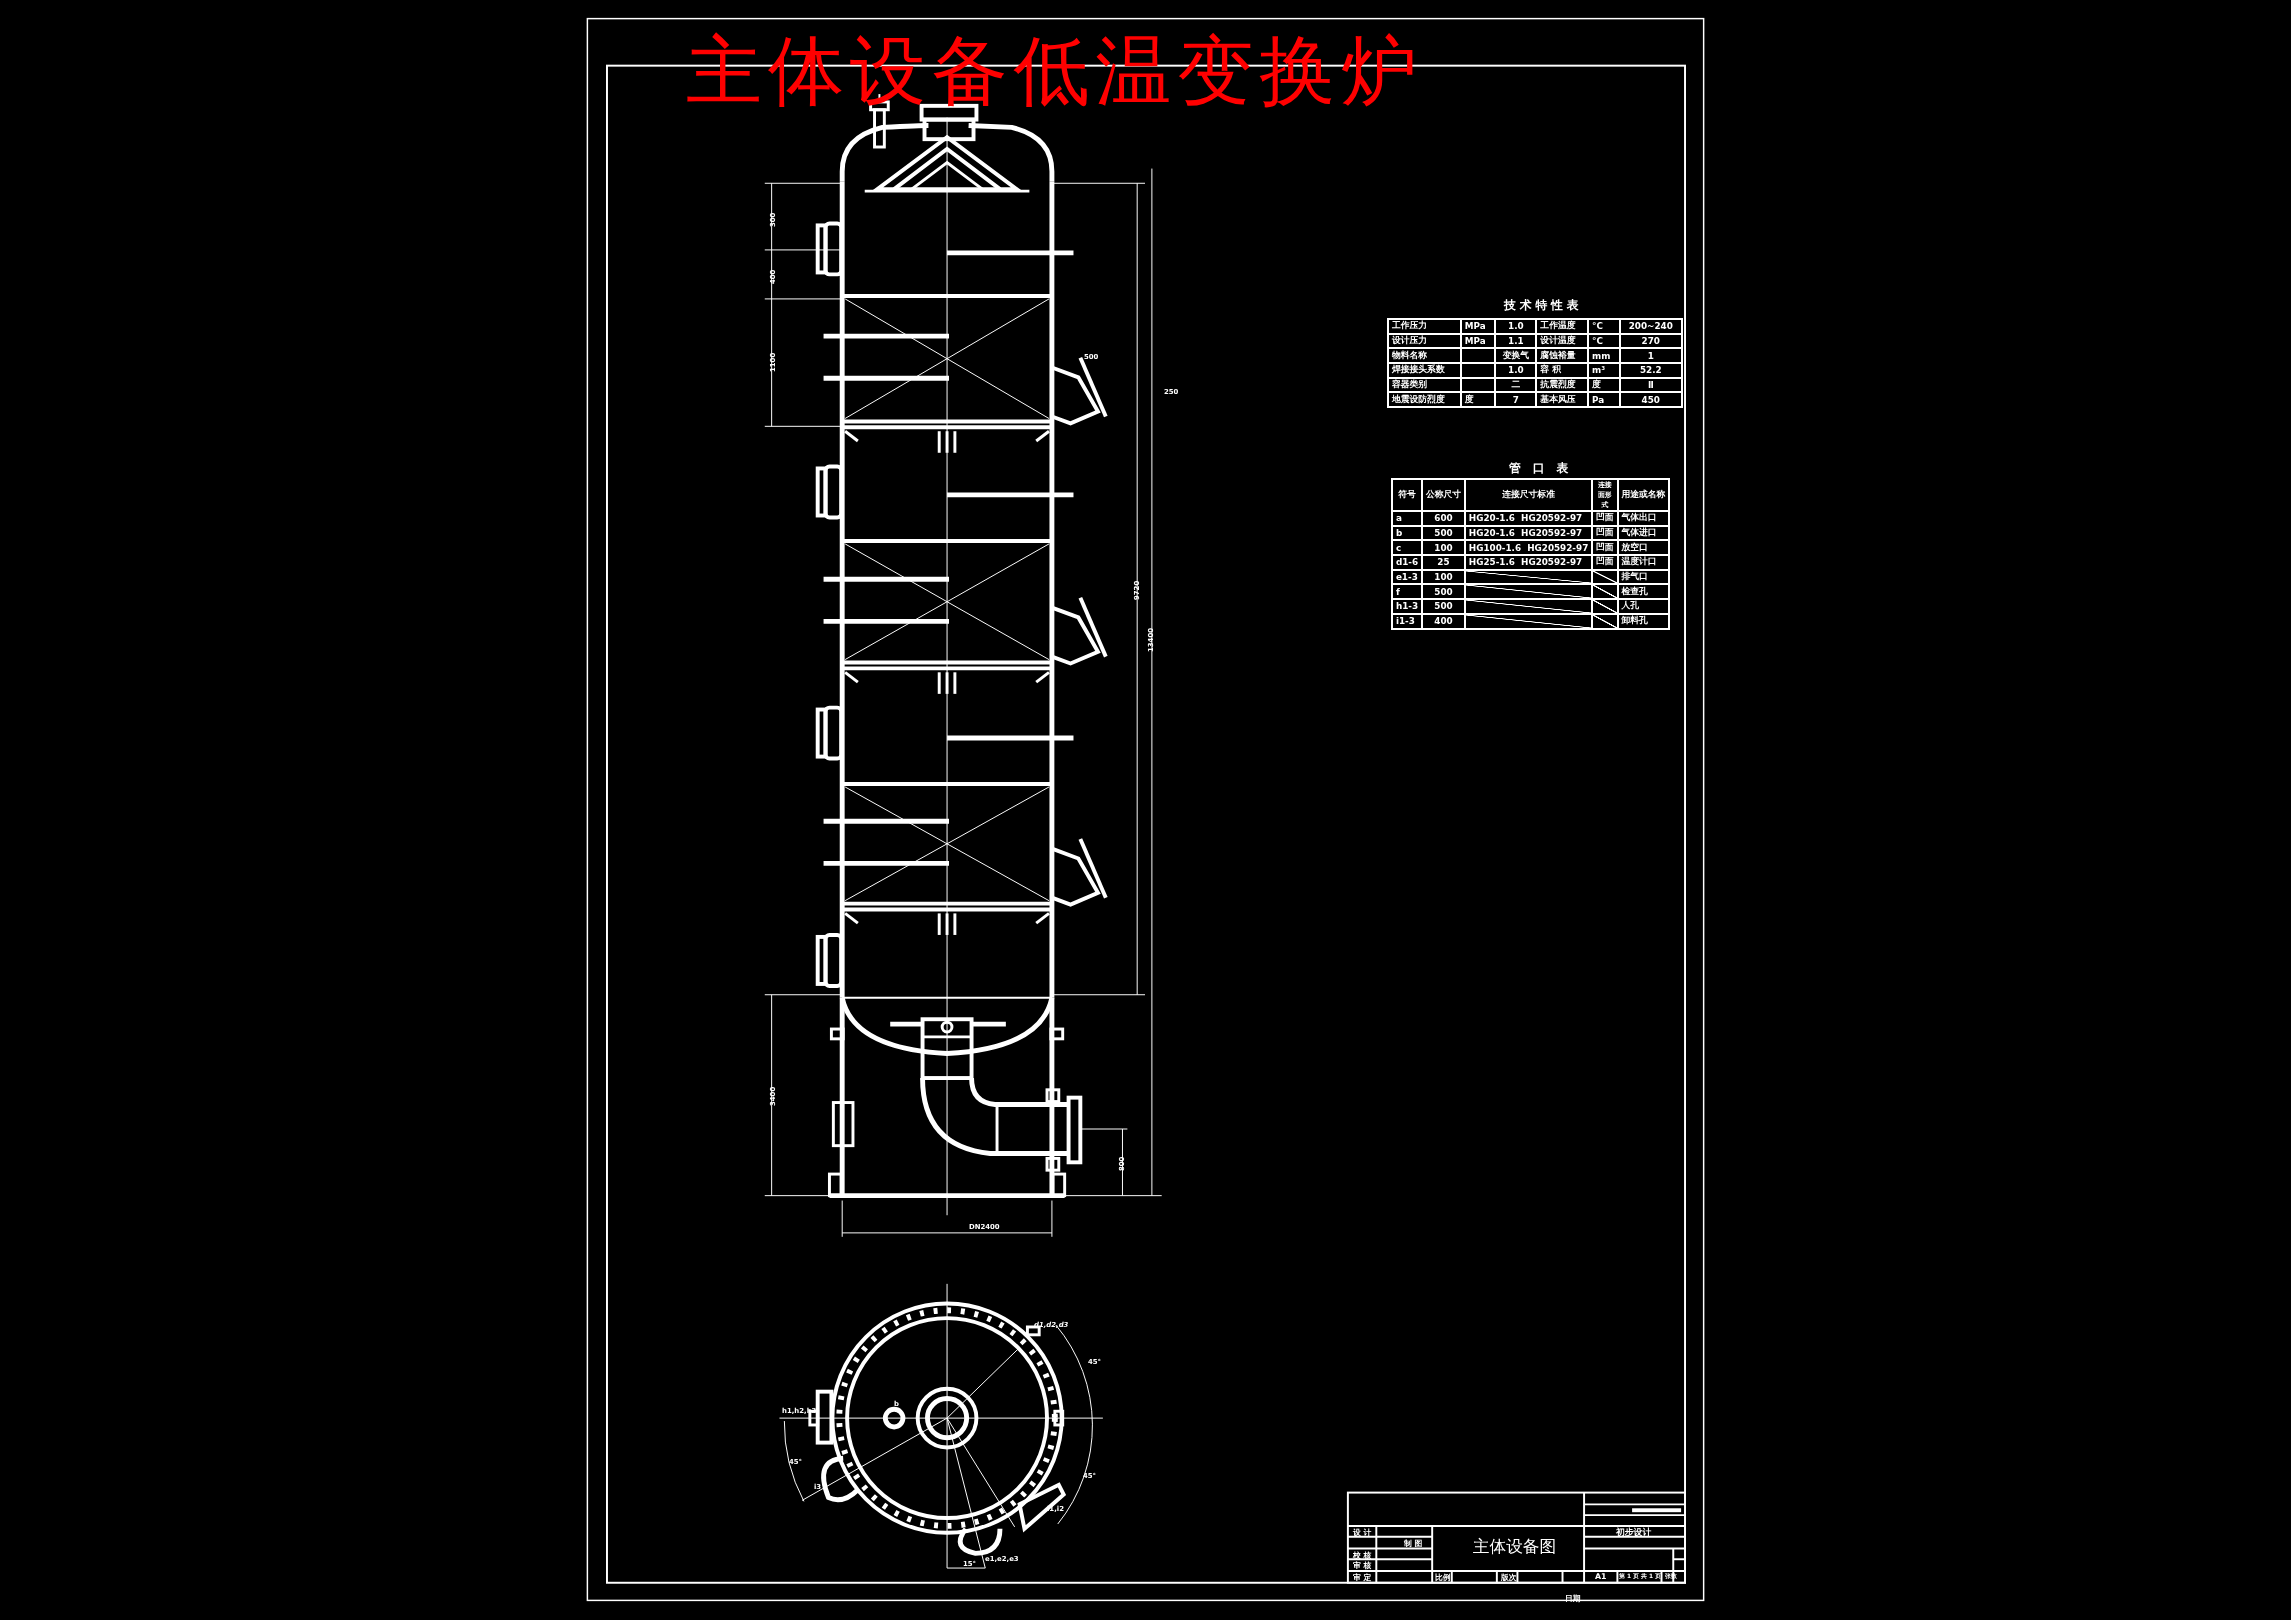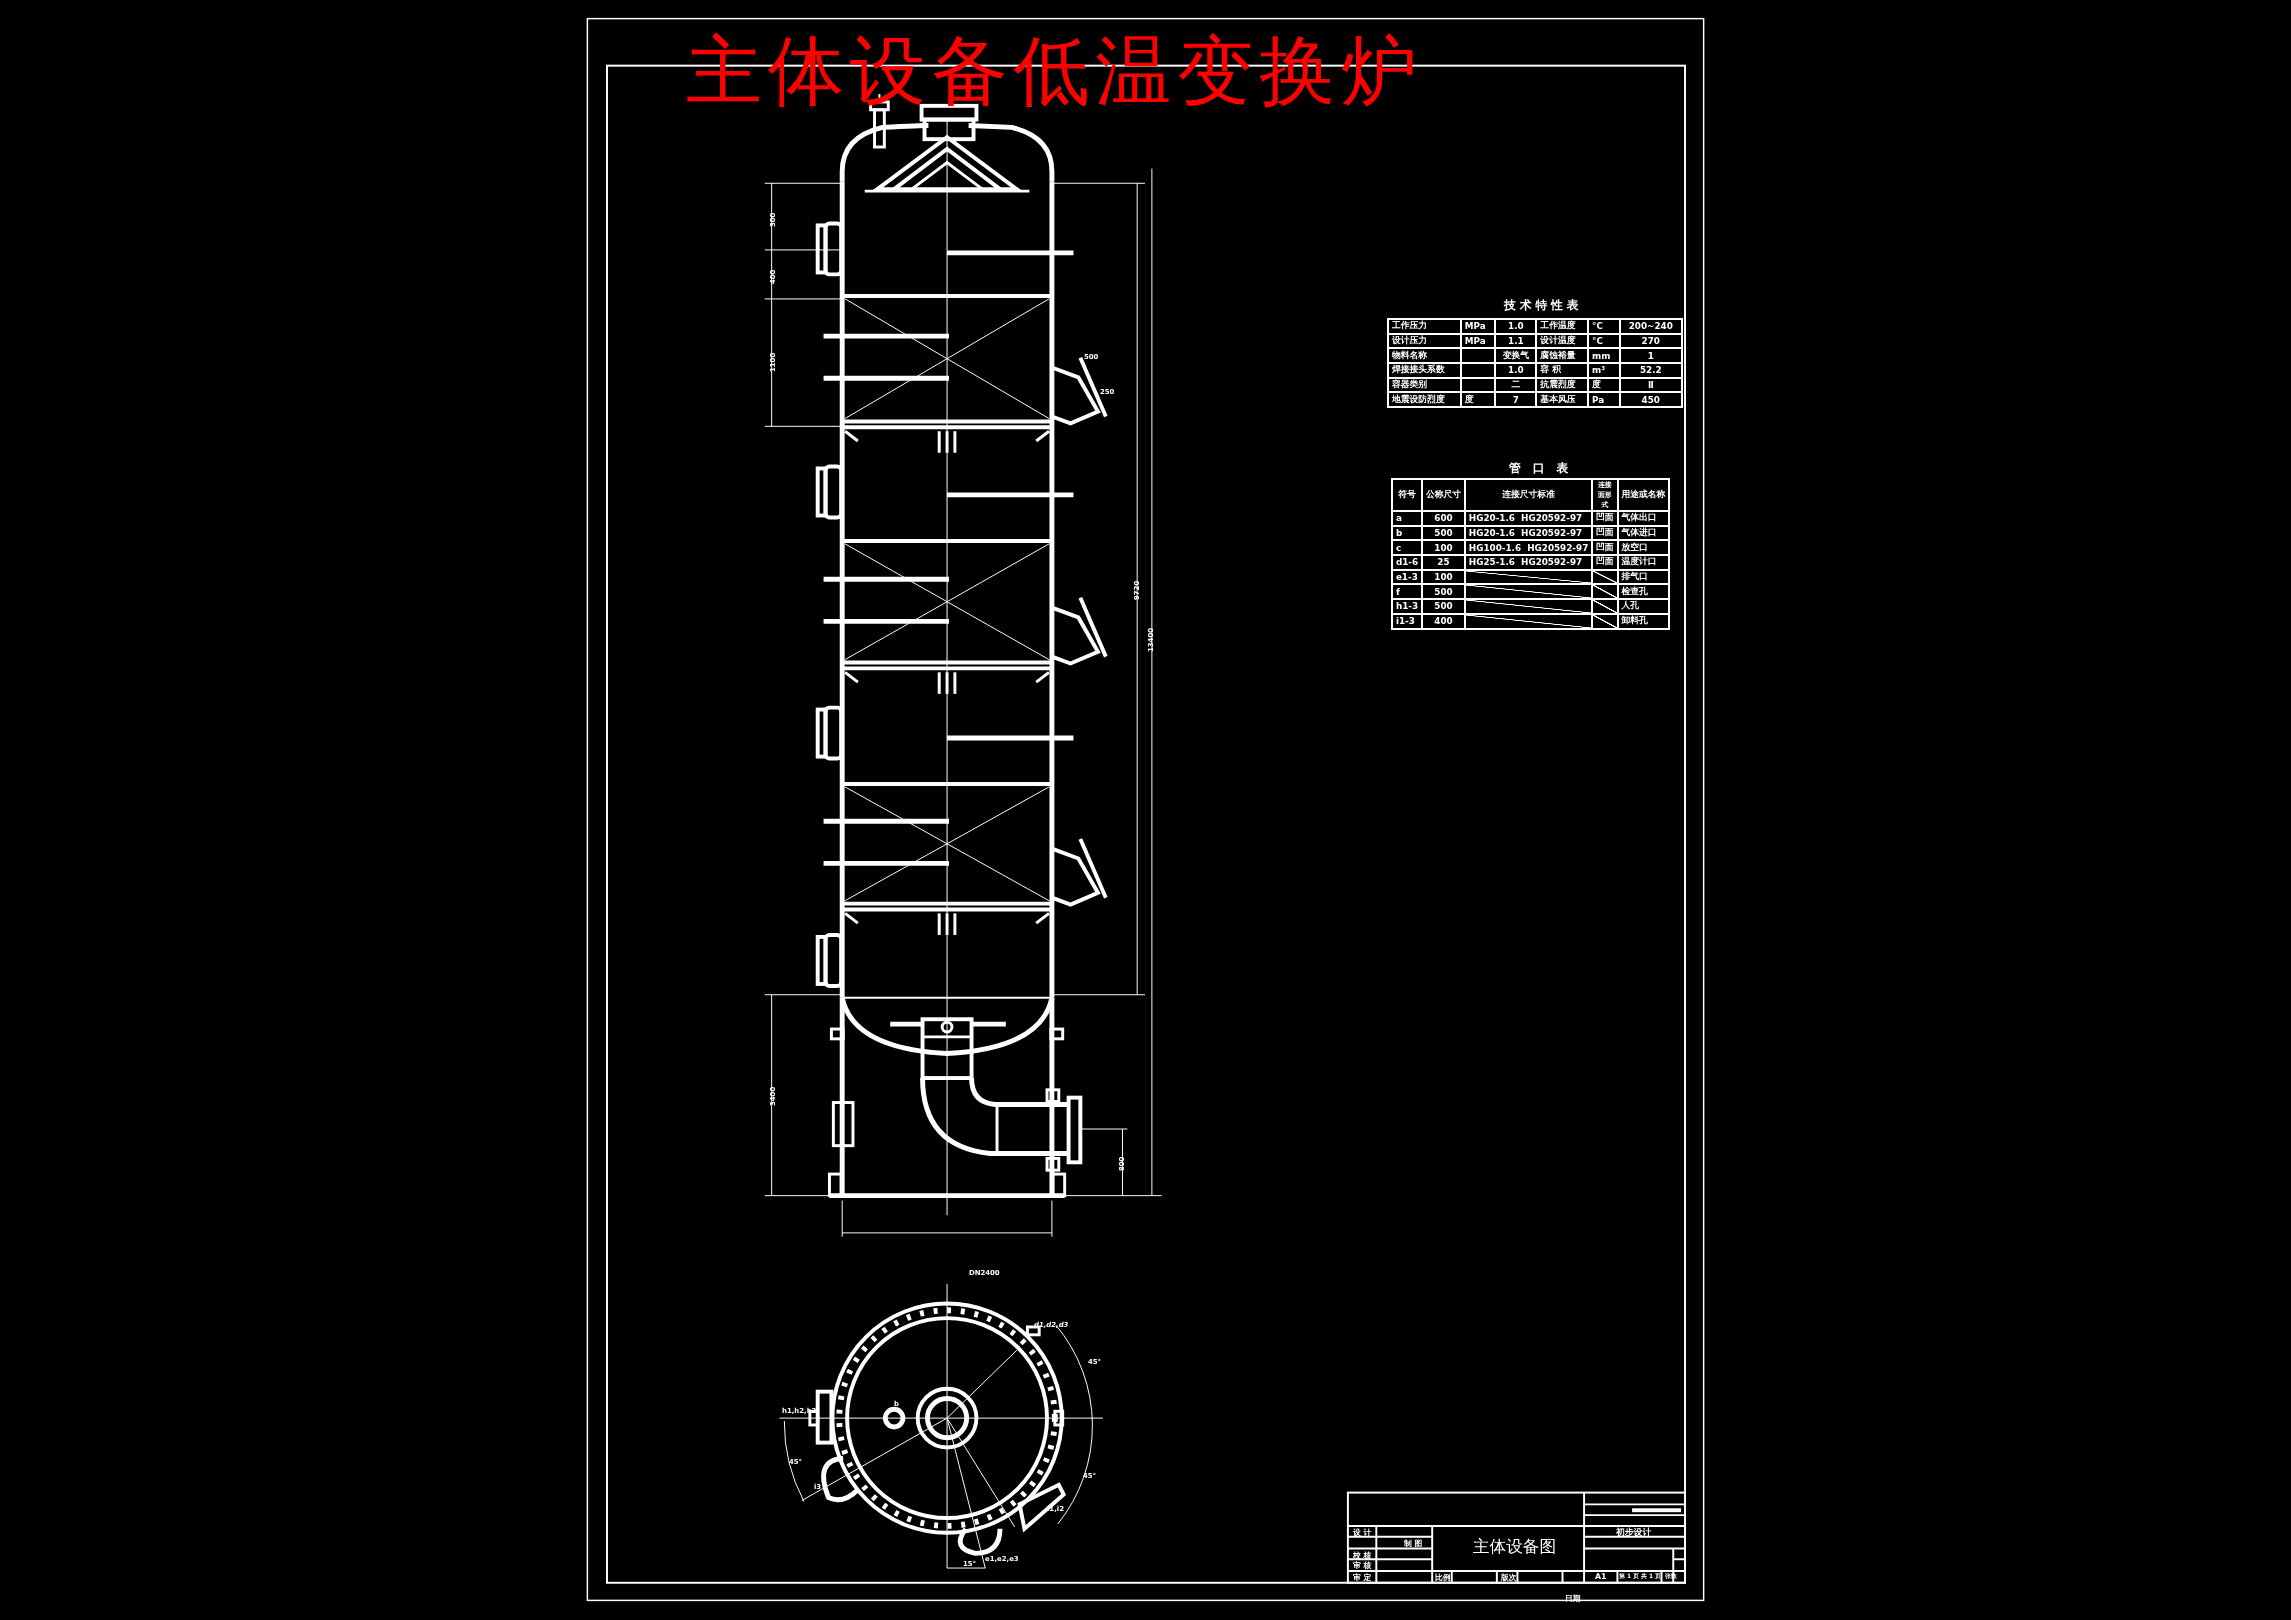--- a/index.html
+++ b/index.html
@@ -196,23 +196,23 @@
 
 <div class="red-title">主体设备低温变换炉</div>
 
 <div class="dim vt" style="left:769px;top:227px;">300</div>
 <div class="dim vt" style="left:769px;top:284px;">400</div>
 <div class="dim vt" style="left:769px;top:372px;">1100</div>
 <div class="dim vt" style="left:1133px;top:600px;">9720</div>
 <div class="dim vt" style="left:1147px;top:652px;">13400</div>
 <div class="dim vt" style="left:769px;top:1106px;">3400</div>
 <div class="dim vt" style="left:1118px;top:1171px;">800</div>
-<div class="dim" style="left:936px;top:1269px;padding-left:33px;">DN2400</div>
+<div class="dim" style="left:936px;top:1223px;padding-left:33px;">DN2400</div>
 <div class="dim" style="left:1084px;top:353px;">500</div>
-<div class="dim" style="left:1100px;top:388px;">250</div>
+<div class="dim" style="left:1164px;top:388px;">250</div>
 
 <div class="dim" style="left:782px;top:1407px;">h1,h2,h3</div>
 <div class="dim" style="left:1034px;top:1321px;font-style:italic;">d1,d2,d3</div>
 <div class="dim" style="left:1047px;top:1505px;">i1,i2</div>
 <div class="dim" style="left:814px;top:1483px;">i3</div>
 <div class="dim" style="left:894px;top:1400px;">b</div>
 <div class="dim" style="left:985px;top:1555px;">e1,e2,e3</div>
 <div class="dim" style="left:1088px;top:1358px;">45°</div>
 <div class="dim" style="left:1083px;top:1472px;">45°</div>
 <div class="dim" style="left:789px;top:1458px;">45°</div>

